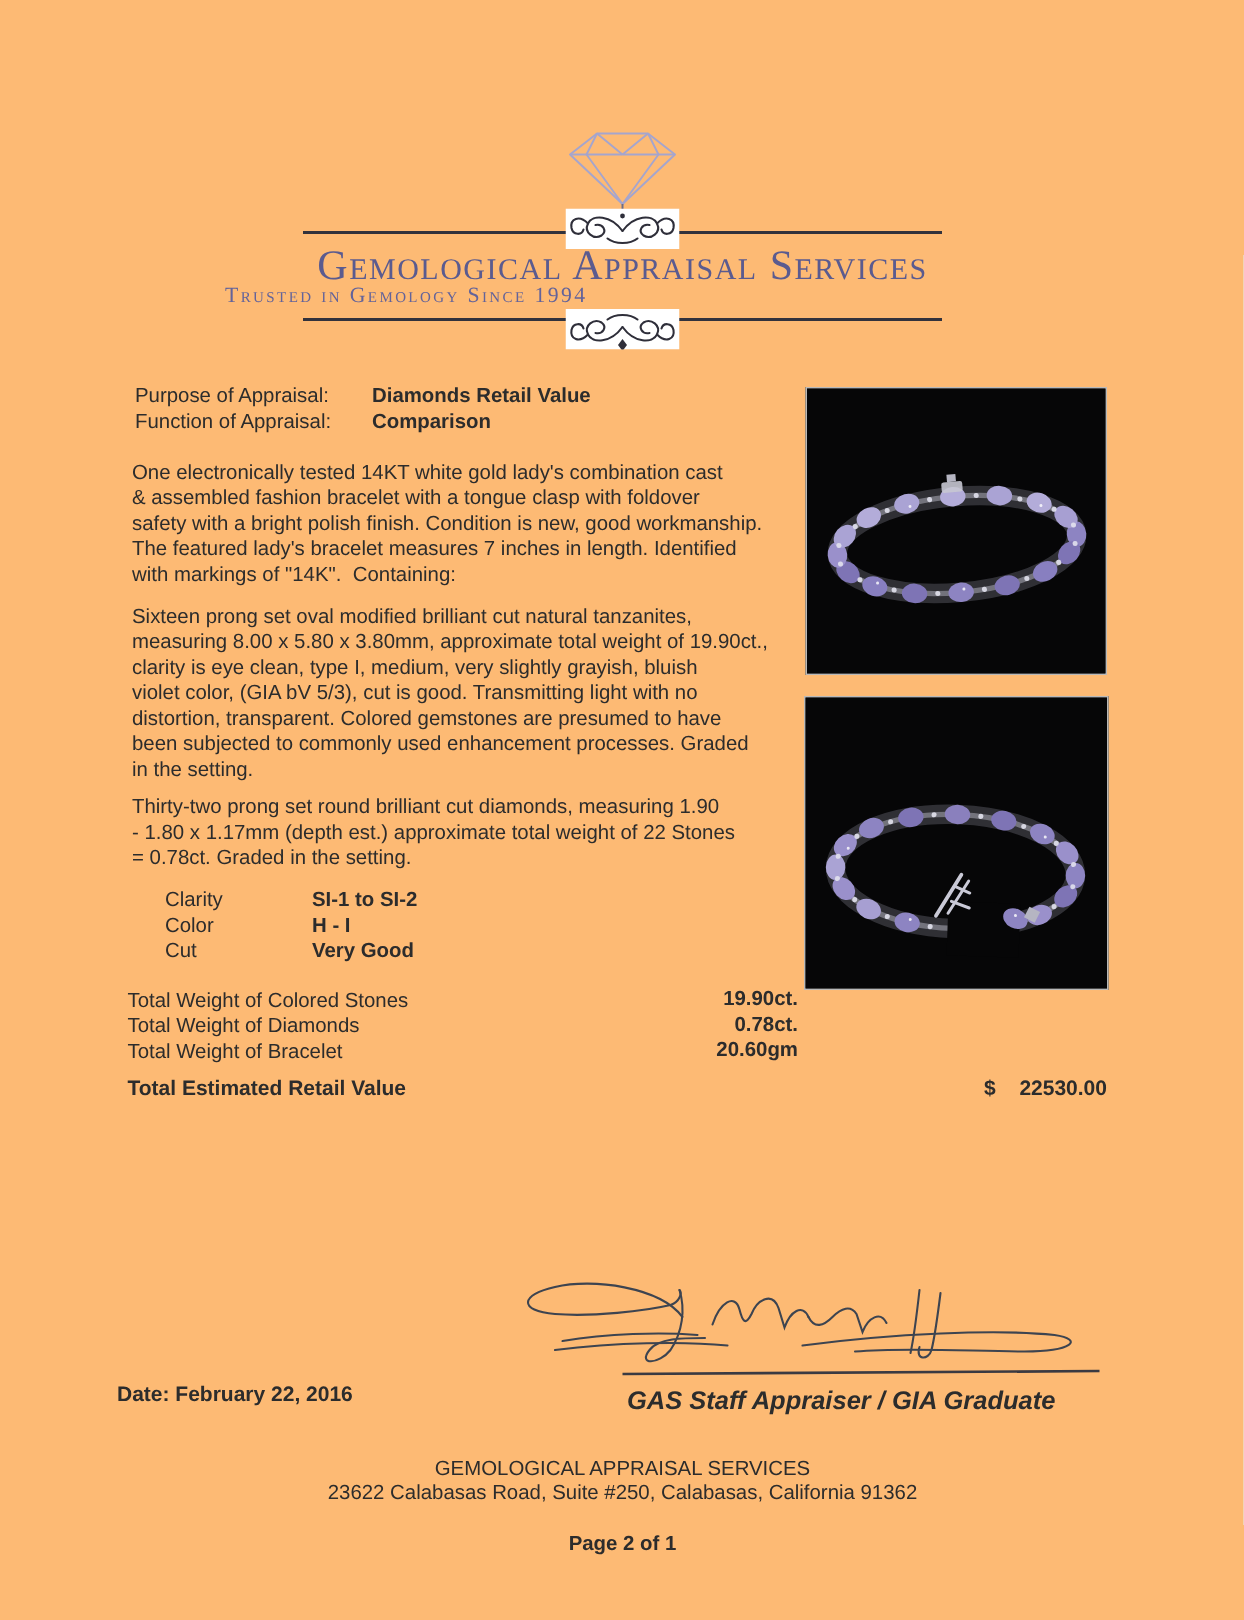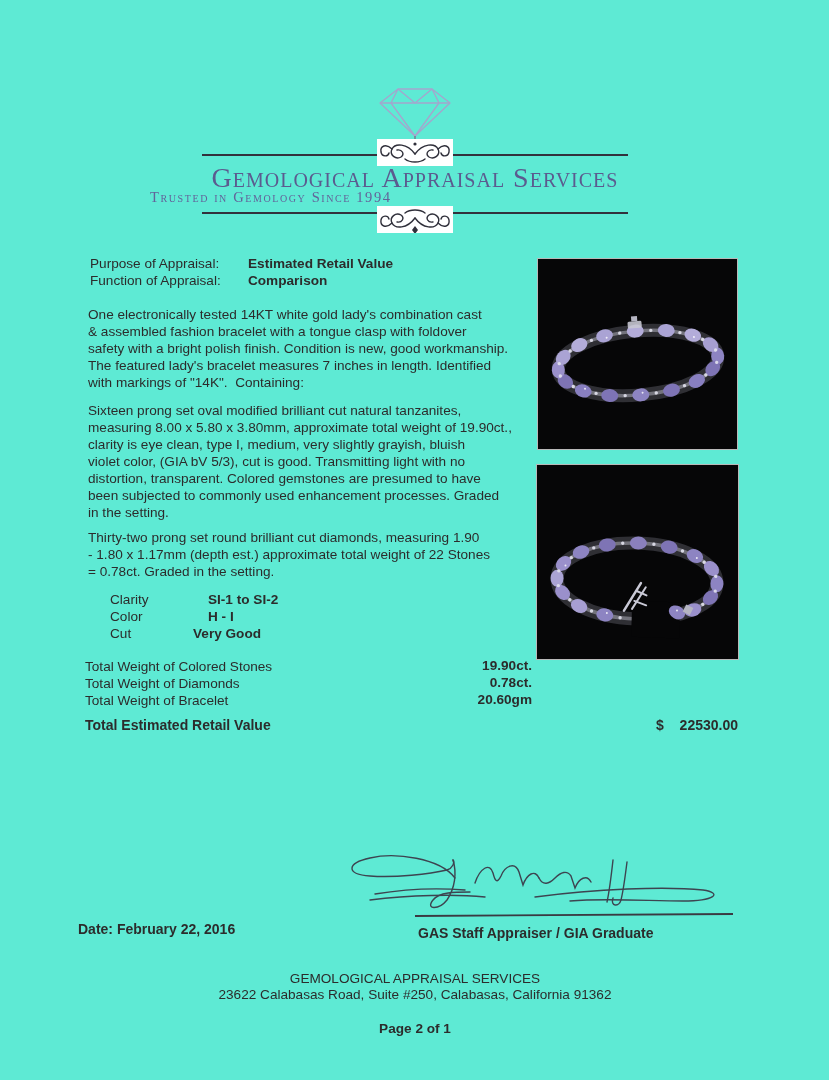--- a/index.html
+++ b/index.html
@@ -1,18 +1,18 @@
 <!DOCTYPE html>
 <html><head>
 <meta charset="utf-8">
 <style>
   html,body { margin:0; padding:0; background:#e8e8e8; }
   .page {
     position:relative; width:829px; height:1080px; margin:0 auto;
-    background:#5eead4; overflow:hidden;
+    background:#fdba74; overflow:hidden;
     font-family:"Liberation Sans", sans-serif; color:#2c2c2c;
   }
   .abs { position:absolute; }
   .body-text { font-size:13.6px; line-height:17px; white-space:pre; }
   .b { font-weight:bold; }
   
   .brand-title {
     left:150px; top:162px; width:530px; text-align:center;
     font-family:"Liberation Serif", serif; font-variant:small-caps;
     font-size:28px; letter-spacing:1px; color:#5b5b8f; font-weight:500;
@@ -70,21 +70,21 @@
       <path d="M38,15 C30,4 18,4 15,10 C12,16 19,21 24,18 C28,15 25,10 20,11"></path>
       <path d="M38,15 C46,4 58,4 61,10 C64,16 57,21 52,18 C48,15 51,10 56,11"></path>
       <path d="M15,10 C9,4 3,7 4,13 C5,18 11,18 12,14"></path>
       <path d="M61,10 C67,4 73,7 72,13 C71,18 65,18 64,14"></path>
       <path d="M28,20 C33,24 43,24 48,20"></path>
     </g>
     <path d="M38,7 L41,3 L38,-1 L35,3 Z" fill="#2f2f3a"></path>
   </svg>
 
   <div class="abs body-text" style="left:90px; top:255px;">Purpose of Appraisal:</div>
-  <div class="abs body-text b" style="left:248px; top:255px;">Estimated Retail Value</div>
+  <div class="abs body-text b" style="left:248px; top:255px;">Diamonds Retail Value</div>
   <div class="abs body-text" style="left:90px; top:272px;">Function of Appraisal:</div>
   <div class="abs body-text b" style="left:248px; top:272px;">Comparison</div>
 
   <div class="abs body-text" style="left:88px; top:306px;">One electronically tested 14KT white gold lady's combination cast
 &amp; assembled fashion bracelet with a tongue clasp with foldover
 safety with a bright polish finish. Condition is new, good workmanship.
 The featured lady's bracelet measures 7 inches in length. Identified
 with markings of "14K".  Containing:</div>
   <div class="abs body-text" style="left:88px; top:402px;">Sixteen prong set oval modified brilliant cut natural tanzanites,
 measuring 8.00 x 5.80 x 3.80mm, approximate total weight of 19.90ct.,
@@ -95,21 +95,21 @@
 in the setting.</div>
   <div class="abs body-text" style="left:88px; top:529px;">Thirty-two prong set round brilliant cut diamonds, measuring 1.90
 - 1.80 x 1.17mm (depth est.) approximate total weight of 22 Stones
 = 0.78ct. Graded in the setting.</div>
 
   <div class="abs body-text" style="left:110px; top:591px;">Clarity</div>
   <div class="abs body-text b" style="left:208px; top:591px;">SI-1 to SI-2</div>
   <div class="abs body-text" style="left:110px; top:608px;">Color</div>
   <div class="abs body-text b" style="left:208px; top:608px;">H - I</div>
   <div class="abs body-text" style="left:110px; top:625px;">Cut</div>
-  <div class="abs body-text b" style="left:193px; top:625px;">Very Good</div>
+  <div class="abs body-text b" style="left:208px; top:625px;">Very Good</div>
 
   <div class="abs body-text" style="left:85px; top:658px;">Total Weight of Colored Stones</div>
   <div class="abs tot-val" style="left:450px; top:658px;">19.90ct.</div>
   <div class="abs body-text" style="left:85px; top:675px;">Total Weight of Diamonds</div>
   <div class="abs tot-val" style="left:450px; top:675px;">0.78ct.</div>
   <div class="abs body-text" style="left:85px; top:692px;">Total Weight of Bracelet</div>
   <div class="abs tot-val" style="left:450px; top:692px;">20.60gm</div>
 
   <div class="abs body-text b" style="left:85px; top:717px; font-size:14px;">Total Estimated Retail Value</div>
   <div class="abs body-text b" style="left:656px; top:717px; font-size:14px;">$</div>
@@ -239,19 +239,19 @@
       <path d="M140,35 C145,20 155,14 158,25 C160,33 162,36 166,28 C170,18 180,13 184,24 L188,37 C192,26 200,21 204,30"></path>
       <path d="M204,30 C208,38 214,36 220,30 C226,24 232,22 236,28 L240,40 C244,30 252,26 256,34"></path>
       <path d="M278,12 C276,30 274,45 272,54"></path>
       <path d="M292,14 C290,30 288,44 286,52 C284,59 275,59 278,50"></path>
       <path d="M200,49 C260,41 330,38 368,42 C388,45 380,53 348,53 C315,53 270,50 235,53"></path>
     </g>
     <path d="M80,68 L398,66" stroke="#3a3a42" stroke-width="1.8" fill="none"></path>
   </svg>
 
   <div class="abs body-text b" style="left:78px; top:921px; font-size:14px;">Date: February 22, 2016</div>
-  <div class="abs body-text b" style="left:418px; top:925px; font-size:14px;">GAS Staff Appraiser / GIA Graduate</div>
+  <div class="abs body-text b" style="left:418px; top:925px; font-size:17px;font-style:italic;">GAS Staff Appraiser / GIA Graduate</div>
 
   <div class="abs footer-line" style="top:971px;">GEMOLOGICAL APPRAISAL SERVICES</div>
   <div class="abs footer-line" style="top:987px;">23622 Calabasas Road, Suite #250, Calabasas, California 91362</div>
   <div class="abs footer-line b" style="top:1021px;">Page 2 of 1</div>
 
 </div>
 
 </body></html>

